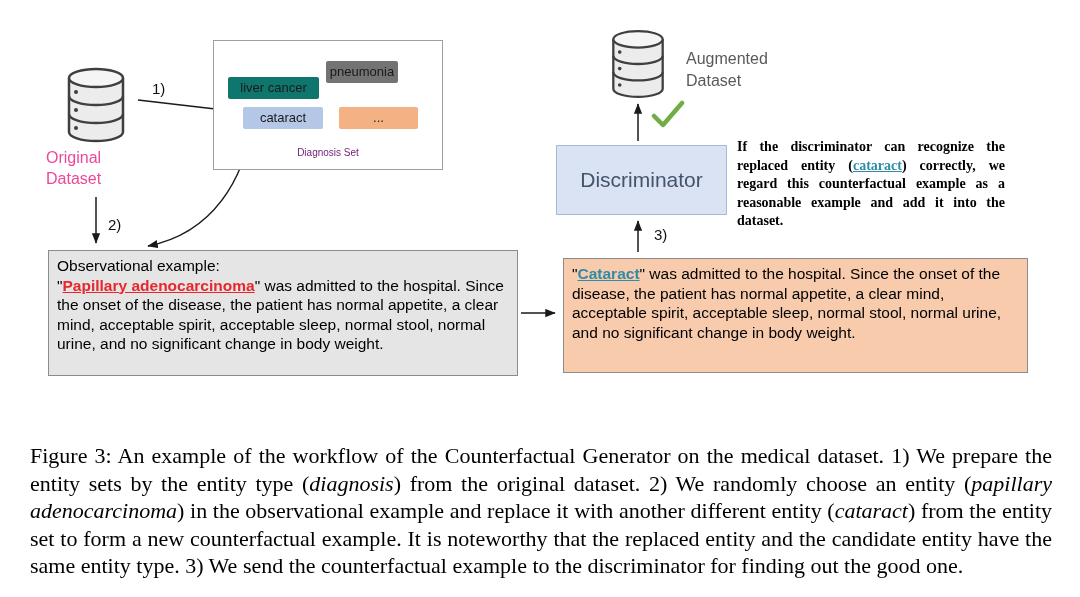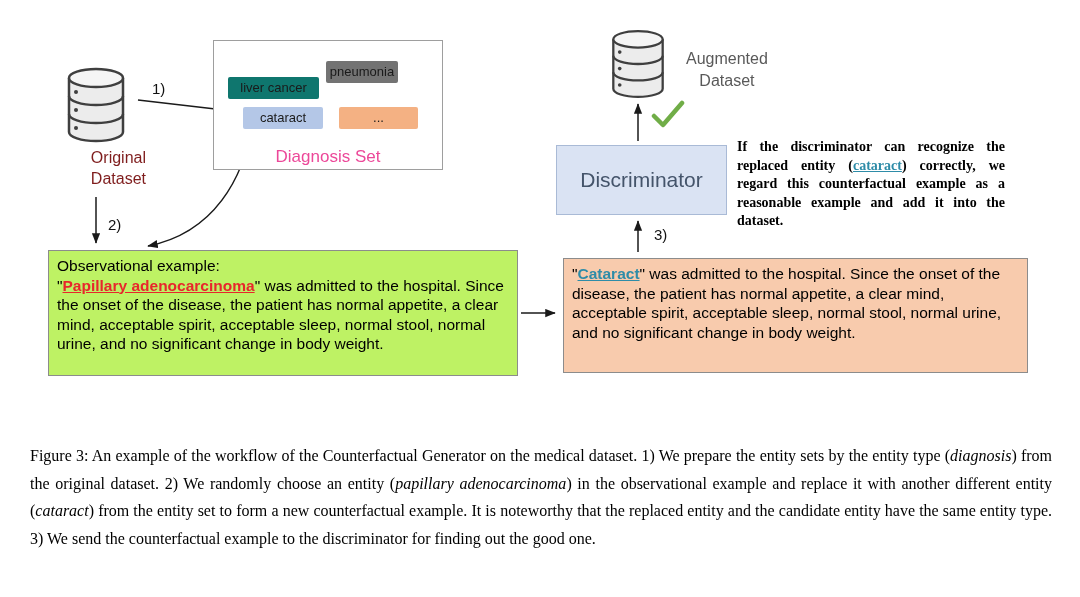--- a/index.html
+++ b/index.html
@@ -3,46 +3,46 @@
 <meta charset="utf-8">
 <style>
   * { margin: 0; padding: 0; box-sizing: border-box; }
   html, body { background: #ffffff; }
   body { font-family: "Liberation Sans", sans-serif; }
   .page { position: relative; width: 1080px; height: 597px; background: #ffffff; overflow: hidden; }
   .abs { position: absolute; }
 
   .arrow-layer { position: absolute; left: 0; top: 0; pointer-events: none; }
 
-  .db-label { font-size: 16px; color: #7f1d1d; text-align: right; line-height: 21px; }
-  .db-label-left { font-size: 16px; color: #595959; text-align: center; line-height: 22px; }
+  .db-label { font-size: 16px; color: #ec4899; text-align: left; line-height: 21px; }
+  .db-label-left { font-size: 16px; color: #595959; text-align: left; line-height: 22px; }
   .step-label { font-size: 15px; color: #111111; }
 
   .dx-box { left: 213px; top: 40px; width: 230px; height: 130px; background: #ffffff; border: 1px solid #9e9e9e; }
-  .dx-title { position: absolute; left: 0; right: 0; top: 106px; text-align: center; font-size: 17px; color: #ec4899; }
+  .dx-title { position: absolute; left: 0; right: 0; top: 106px; text-align: center; font-size: 10px; color: #701a75; }
   .tag { position: absolute; height: 22px; line-height: 22px; font-size: 13px; color: #1a1a1a; text-align: center; border-radius: 2px; }
   .tag-pneumonia { left: 112px; top: 20px; width: 72px; background: #737373; }
   .tag-liver { left: 14px; top: 36px; width: 91px; background: #0f766e; }
   .tag-cataract { left: 29px; top: 66px; width: 80px; background: #b4c7e7; }
   .tag-more { left: 125px; top: 66px; width: 79px; background: #f4b183; }
 
   .example-box { border: 1px solid #8c8c8c; padding: 5px 8px 4px 8px; font-size: 15.5px; line-height: 19.5px; color: #000000; }
-  .obs-box { left: 48px; top: 250px; width: 470px; height: 126px; background: #bef264; }
+  .obs-box { left: 48px; top: 250px; width: 470px; height: 126px; background: #e5e5e5; }
   .cf-box { left: 563px; top: 258px; width: 465px; height: 115px; background: #f8cbad; }
   .entity-red { color: #e8262c; font-weight: bold; text-decoration: underline; }
   .entity-teal { color: #2e8ca8; font-weight: bold; text-decoration: underline; }
 
   .disc-box { left: 556px; top: 145px; width: 171px; height: 70px; background: #dae3f3; border: 1px solid #a9bad6;
               display: flex; align-items: center; justify-content: center; font-size: 21px; color: #44546a; }
 
   .note { left: 737px; top: 138px; width: 268px; font-family: Liberation Serif, serif; font-size: 14px;
           line-height: 18.5px; color: #000000; font-weight: 600; text-align: justify; }
   .note .entity-teal { font-weight: 700; }
 
-  .caption { left: 30px; top: 442px; width: 1022px; font-family: "Liberation Serif", serif; font-size: 16px;
+  .caption { left: 30px; top: 442px; width: 1022px; font-family: "Liberation Serif", serif; font-size: 22px;
              line-height: 27.5px; color: #000000; text-align: justify; }
   .it { font-style: italic; }
 </style>
 </head>
 <body>
 
 <div class="page">
 
   <svg class="arrow-layer" width="1080" height="440" viewBox="0 0 1080 440">
     <defs>

